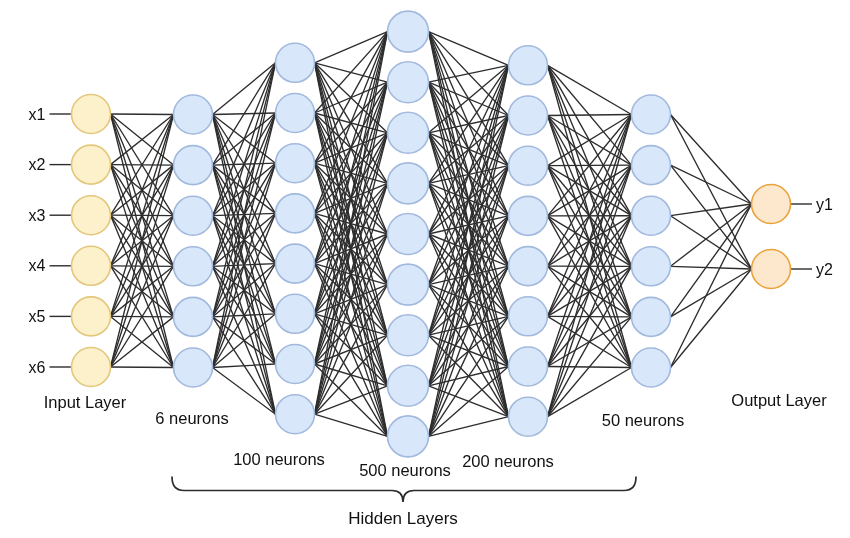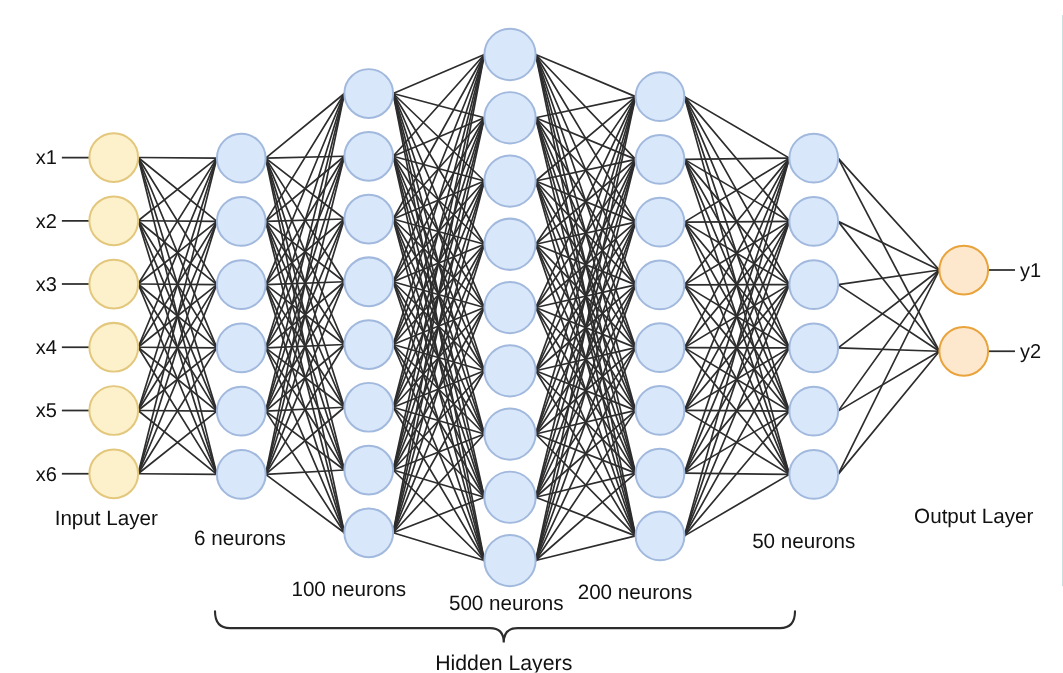--- a/index.html
+++ b/index.html
@@ -8,22 +8,21 @@
     background: #ffffff;
     width: 850px;
     height: 538px;
     overflow: hidden;
     font-family: "Liberation Sans", sans-serif;
   }
   #stage {
     position: relative;
     width: 850px;
     height: 457px;
-    background: #0f766e;
-    margin-top: 12px;
+    background: #4d7c0f;
   }
   svg text {
     font-family: "Liberation Sans", sans-serif;
     fill: #111111;
   }
   .layer-caption { font-size: 16.5px; }
   .node-label    { font-size: 16px; }
   .group-caption { font-size: 17px; }
 </style>
 </head>

